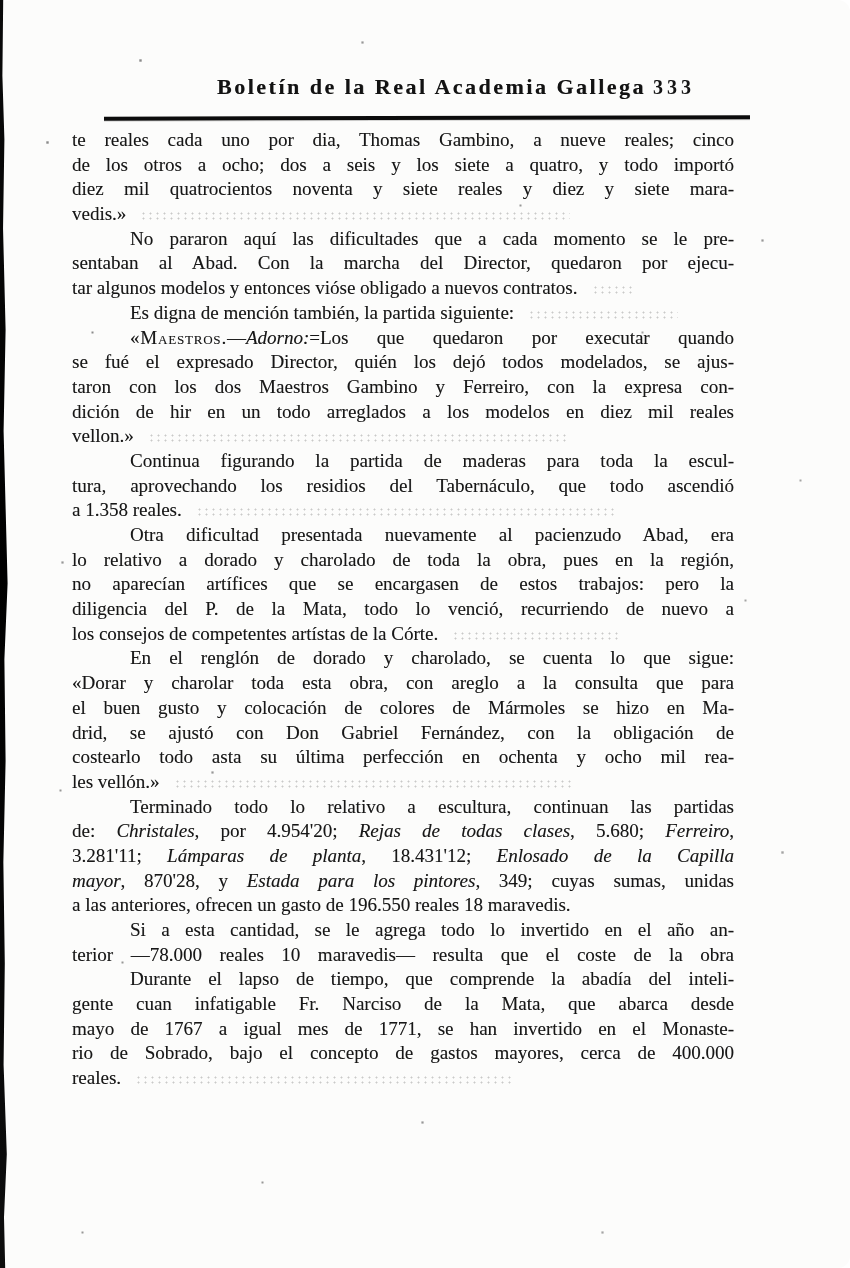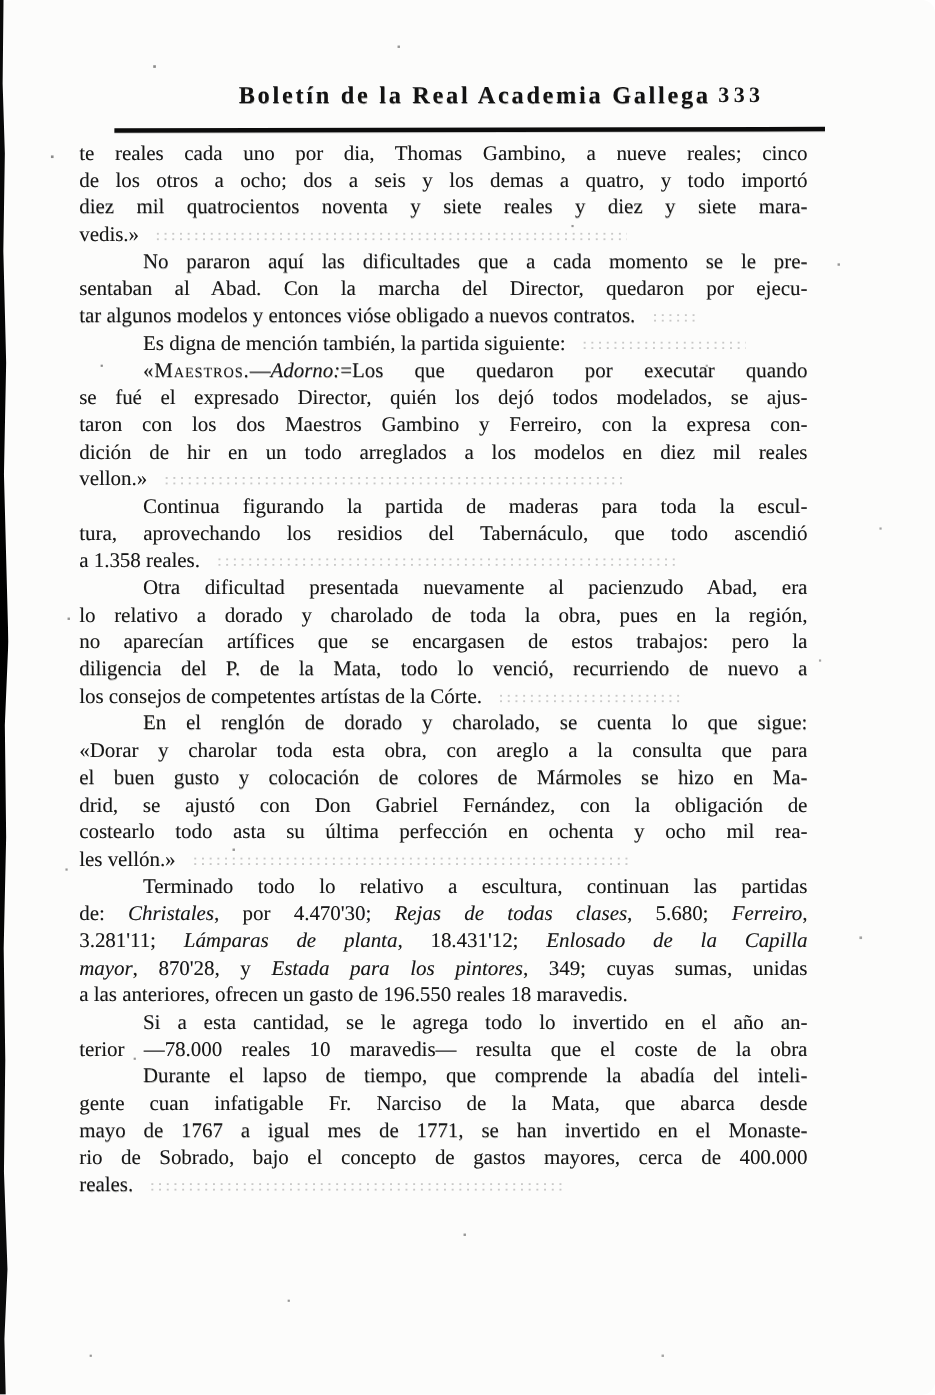--- a/index.html
+++ b/index.html
@@ -85,21 +85,21 @@
 
 <div class="page">
   <div class="binding"></div>
 
   <div class="hdr-title">Boletín de la Real Academia Gallega</div>
   <div class="hdr-num">333</div>
   <div class="rule"></div>
 
   <div class="body-text" id="body-text">
       <div class="ln full"><span>te reales cada uno por dia, Thomas Gambino, a nueve reales; cinco</span></div>
-      <div class="ln full"><span>de los otros a ocho; dos a seis y los demas a quatro, y todo importó</span></div>
+      <div class="ln full"><span>de los otros a ocho; dos a seis y los siete a quatro, y todo importó</span></div>
       <div class="ln full"><span>diez mil quatrocientos noventa y siete reales y diez y siete mara-</span></div>
       <div class="ln"><span>vedis.»</span><span class="ghost" style="width: 430px;"></span></div>
       <div class="ln ind full"><span>No pararon aquí las dificultades que a cada momento se le pre-</span></div>
       <div class="ln full"><span>sentaban al Abad. Con la marcha del Director, quedaron por ejecu-</span></div>
       <div class="ln"><span>tar algunos modelos y entonces vióse obligado a nuevos contratos.</span><span class="ghost" style="width: 40px;"></span></div>
       <div class="ln ind"><span>Es digna de mención también, la partida siguiente:</span><span class="ghost" style="width: 150px;"></span></div>
       <div class="ln ind full"><span class="sc">«Maestros.</span><span>—</span><span class="it">Adorno:</span><span>=Los que quedaron por executar quando</span></div>
       <div class="ln full"><span>se fué el expresado Director, quién los dejó todos modelados, se ajus-</span></div>
       <div class="ln full"><span>taron con los dos Maestros Gambino y Ferreiro, con la expresa con-</span></div>
       <div class="ln full"><span>dición de hir en un todo arreglados a los modelos en diez mil reales</span></div>
@@ -112,21 +112,21 @@
       <div class="ln full"><span>no aparecían artífices que se encargasen de estos trabajos: pero la</span></div>
       <div class="ln full"><span>diligencia del P. de la Mata, todo lo venció, recurriendo de nuevo a</span></div>
       <div class="ln"><span>los consejos de competentes artístas de la Córte.</span><span class="ghost" style="width: 170px;"></span></div>
       <div class="ln ind full"><span>En el renglón de dorado y charolado, se cuenta lo que sigue:</span></div>
       <div class="ln full"><span>«Dorar y charolar toda esta obra, con areglo a la consulta que para</span></div>
       <div class="ln full"><span>el buen gusto y colocación de colores de Mármoles se hizo en Ma-</span></div>
       <div class="ln full"><span>drid, se ajustó con Don Gabriel Fernández, con la obligación de</span></div>
       <div class="ln full"><span>costearlo todo asta su última perfección en ochenta y ocho mil rea-</span></div>
       <div class="ln"><span>les vellón.»</span><span class="ghost" style="width: 400px;"></span></div>
       <div class="ln ind full"><span>Terminado todo lo relativo a escultura, continuan las partidas</span></div>
-      <div class="ln full"><span>de: </span><span class="it">Christales</span><span>, por 4.470'30; </span><span class="it">Rejas de todas clases</span><span>, 5.680; </span><span class="it">Ferreiro</span><span>,</span></div>
+      <div class="ln full"><span>de: </span><span class="it">Christales</span><span>, por 4.954'20; </span><span class="it">Rejas de todas clases</span><span>, 5.680; </span><span class="it">Ferreiro</span><span>,</span></div>
       <div class="ln full"><span>3.281'11; </span><span class="it">Lámparas de planta</span><span>, 18.431'12; </span><span class="it">Enlosado de la Capilla</span></div>
       <div class="ln full"><span class="it">mayor</span><span>, 870'28, y </span><span class="it">Estada para los pintores</span><span>, 349; cuyas sumas, unidas</span></div>
       <div class="ln"><span>a las anteriores, ofrecen un gasto de 196.550 reales 18 maravedis.</span></div>
       <div class="ln ind full"><span>Si a esta cantidad, se le agrega todo lo invertido en el año an-</span></div>
       <div class="ln full"><span>terior —78.000 reales 10 maravedis— resulta que el coste de la obra</span></div>
       <div class="ln ind full"><span>Durante el lapso de tiempo, que comprende la abadía del inteli-</span></div>
       <div class="ln full"><span>gente cuan infatigable Fr. Narciso de la Mata, que abarca desde</span></div>
       <div class="ln full"><span>mayo de 1767 a igual mes de 1771, se han invertido en el Monaste-</span></div>
       <div class="ln full"><span>rio de Sobrado, bajo el concepto de gastos mayores, cerca de 400.000</span></div>
       <div class="ln"><span>reales.</span><span class="ghost" style="width: 380px;"></span></div>

